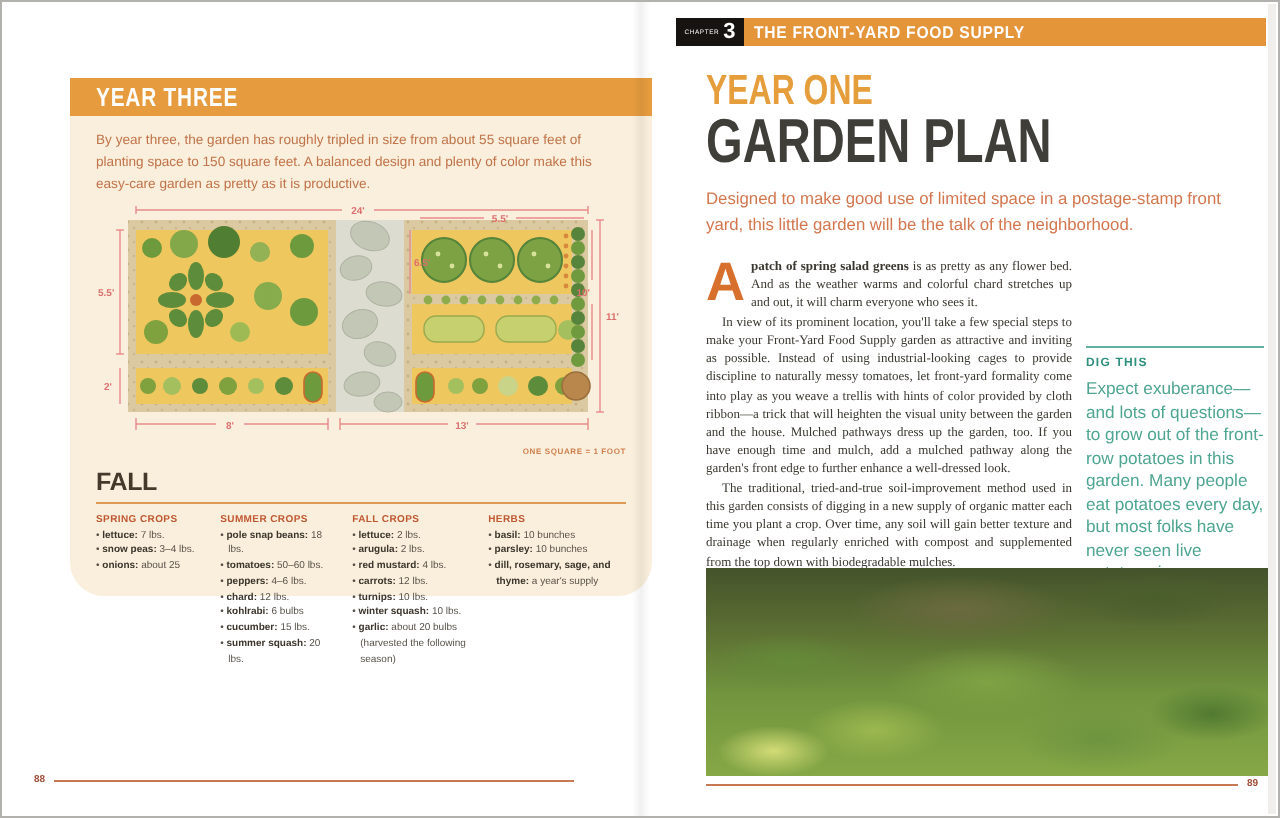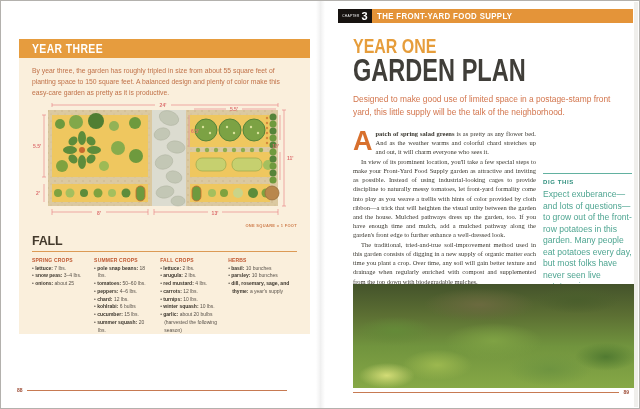--- a/index.html
+++ b/index.html
@@ -7,21 +7,21 @@
   body { font-family:"Liberation Sans", sans-serif; background:#e9e7e2; }
   .spread { position:relative; width:640px; height:409px; background:#ffffff; border:1px solid #b3b1ad; overflow:hidden; }
   .page { position:absolute; top:0; height:100%; width:320px; }
   .page-left  { left:0; }
   .page-right { left:320px; }
   .gutter { position:absolute; left:315px; top:0; width:9px; height:100%;
             background:linear-gradient(90deg, rgba(0,0,0,0), rgba(0,0,0,0.06) 50%, rgba(0,0,0,0)); }
   .right-strip { position:absolute; top:1px; bottom:1px; left:633px; right:1px; background:#f0efec; }
 
   
-  .panel { position:absolute; left:18px; top:38px; width:291px; height:295px; background:#FAEFDC; }
+  .panel { position:absolute; left:34px; top:38px; width:291px; height:259px; background:#FAEFDC;border-radius:17px; }
   .panel-header { height:19px; background:#E69C3E; display:flex; align-items:center; padding-left:13px; }
   .panel-header h2 { color:#fff; font-size:13px; font-weight:700; letter-spacing:.5px;
                      transform:scaleX(.8); transform-origin:left center; white-space:nowrap; }
   .panel-body { padding:8px 13px 0 13px; }
   .intro { font-size:6.8px; line-height:1.6; color:#C1734A; }
   .plan { display:block; width:265px; height:120px; margin-top:3px; }
   .plan-caption { font-size:4px; letter-spacing:.3px; color:#CF7F4E; text-align:right; margin-top:1px; font-weight:700; }
   .yield-title { margin-top:6px; font-size:12.5px; font-weight:700; letter-spacing:-.2px; color:#443A2C;
                  padding-bottom:3px; border-bottom:1px solid #DC9A55; }
   .yield-cols { display:flex; margin-top:5px; }
@@ -315,21 +315,21 @@
         <span class="ch-word">CHAPTER</span>
         <span class="ch-num">3</span>
       </div>
       <div class="chapterband">
         <span>THE FRONT-YARD FOOD SUPPLY</span>
       </div>
     </div>
 
     <div class="kicker">YEAR ONE</div>
     <div class="headline">GARDEN PLAN</div>
-    <p class="deck">Designed to make good use of limited space in a postage-stamp front yard, this little supply will be the talk of the neighborhood.</p>
+    <p class="deck">Designed to make good use of limited space in a postage-stamp front yard, this little garden will be the talk of the neighborhood.</p>
 
     <div class="bodycol">
       <p>
         <span class="dropcap">A</span><span class="lead-bold">patch of spring salad greens</span><span> is as pretty as any flower bed. And as the weather warms and colorful chard stretches up and out, it will charm everyone who sees it.</span>
       </p>
       <p class="indent">In view of its prominent location, you'll take a few special steps to make your Front-Yard Food Supply garden as attractive and inviting as possible. Instead of using industrial-looking cages to provide discipline to naturally messy tomatoes, let front-yard formality come into play as you weave a trellis with hints of color provided by cloth ribbon—a trick that will heighten the visual unity between the garden and the house. Mulched pathways dress up the garden, too. If you have enough time and mulch, add a mulched pathway along the garden's front edge to further enhance a well-dressed look.</p>
       <p class="indent">The traditional, tried-and-true soil-improvement method used in this garden consists of digging in a new supply of organic matter each time you plant a crop. Over time, any soil will gain better texture and drainage when regularly enriched with compost and supplemented from the top down with biodegradable mulches.</p>
     </div>
 
     <div class="sidebar">

